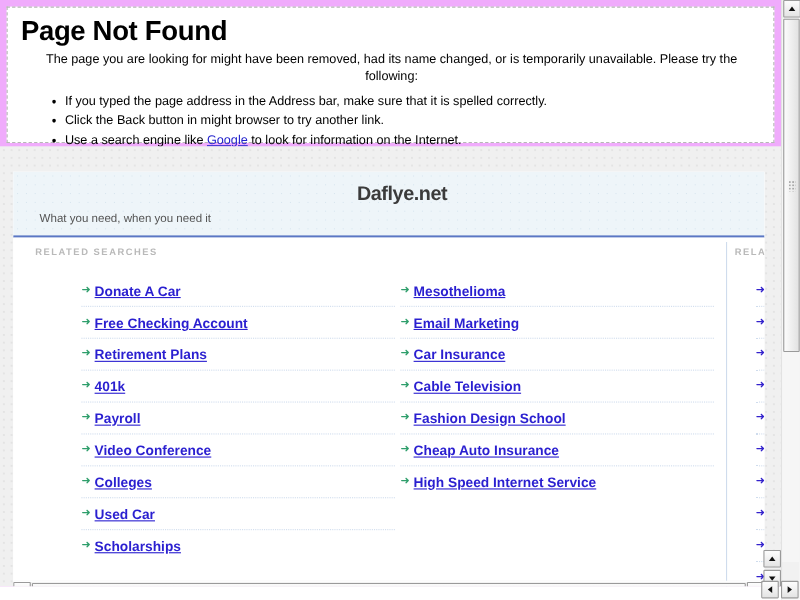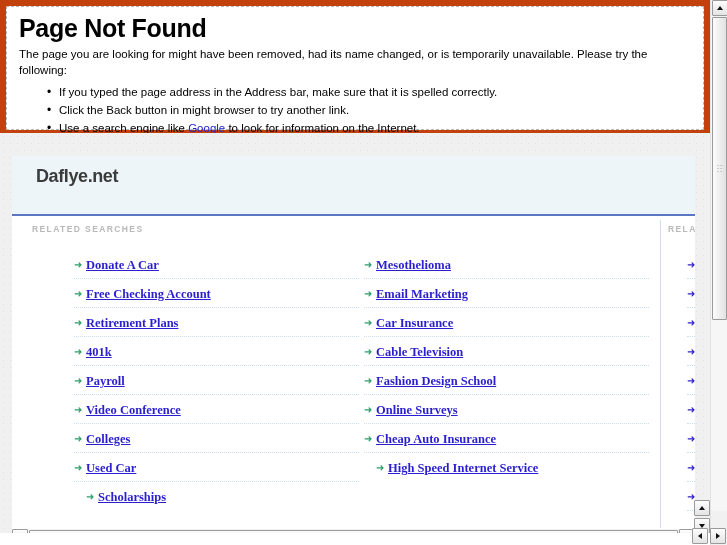--- a/index.html
+++ b/index.html
@@ -10,21 +10,21 @@
     font-family: "Liberation Sans", sans-serif;
     background: #ffffff;
   }
 
   
   #viewport {
     position: absolute;
     left: 0; top: 0;
     width: 710px; height: 533px;
     overflow: hidden;
-    background: #c2410c;
+    background: #f0abfc;
   }
 
   
   #error-box {
     position: absolute;
     left: 6px; top: 6px;
     width: 698px; height: 124px;
     border: 1px dashed #b6b6b6;
     background: #ffffff;
     padding: 6px 10px 0 10px;
@@ -35,20 +35,21 @@
     color: #000000;
     margin: 2px 0 6px 2px;
     letter-spacing: -0.3px;
     line-height: 1.05;
   }
   #error-desc {
     font-size: 11.5px;
     color: #000000;
     margin: 0 0 6px 2px;
     line-height: 1.35;
+    text-align: center;
   }
   #error-list {
     margin: 6px 0 0 0;
     padding-left: 30px;
     list-style: none;
   }
   #error-list li {
     font-size: 11.5px;
     color: #000000;
     line-height: 1.55;
@@ -101,20 +102,21 @@
     border-bottom: 2px solid #5b77c4;
     padding: 10px 0 0 24px;
   }
   #brand-name {
     font-size: 18px;
     font-weight: bold;
     color: #3b3b3b;
     letter-spacing: -0.4px;
     line-height: 1.2;
     margin: 0;
+    text-align: center;
   }
   #brand-tagline {
     font-size: 10.5px;
     color: #555555;
     margin-top: 5px;
     line-height: 1.2;
   }
 
   
   #parked-body {
@@ -144,39 +146,38 @@
   #col2 { left: 352px; width: 285px; }
   #col3 { left: 675px; width: 120px; }
 
   .link-row {
     position: relative;
     height: 29px;
     border-bottom: 1px dotted #cfdced;
     padding-top: 6px;
     white-space: nowrap;
   }
-  .link-row:last-child { border-bottom: none; margin-left: 12px; }
+  .link-row:last-child { border-bottom: none; }
   .arrow-icon {
     display: inline-block;
     width: 12px;
     color: #2e9e6b;
     font-size: 10px;
     line-height: 1;
     vertical-align: middle;
     position: relative;
     top: -1px;
   }
   .kw-link {
     color: #2a1fd0;
     font-size: 12.5px;
     font-weight: bold;
     text-decoration: underline;
     cursor: pointer;
     vertical-align: middle;
-    font-family: Liberation Serif, serif;
   }
   #col3 .arrow-icon { color: #3322cc; }
 
   
   #col-divider {
     position: absolute;
     left: 648px; top: 4px;
     width: 1px; height: 320px;
     background: #cfdced;
   }
@@ -291,20 +292,21 @@
       <li><span>Use a search engine like </span><span class="inline-link">Google</span><span> to look for information on the Internet.</span></li>
     </ul>
   </div>
 
   <div id="parked-frame">
 
     <div id="parked-card">
 
       <div id="brand">
         <div id="brand-name">Daflye.net</div>
+        <div id="brand-tagline">What you need, when you need it</div>
       </div>
 
       <div id="parked-body">
 
         <div class="col-header" id="col-header-main">RELATED SEARCHES</div>
         <div class="col-header" id="col-header-side">RELATED SEARCHES</div>
 
         <div id="col-divider"></div>
 
         <div class="link-col" id="col1">
@@ -318,21 +320,20 @@
           <div class="link-row"><span class="arrow-icon">➜</span><span class="kw-link">Used Car</span></div>
           <div class="link-row"><span class="arrow-icon">➜</span><span class="kw-link">Scholarships</span></div>
         </div>
 
         <div class="link-col" id="col2">
           <div class="link-row"><span class="arrow-icon">➜</span><span class="kw-link">Mesothelioma</span></div>
           <div class="link-row"><span class="arrow-icon">➜</span><span class="kw-link">Email Marketing</span></div>
           <div class="link-row"><span class="arrow-icon">➜</span><span class="kw-link">Car Insurance</span></div>
           <div class="link-row"><span class="arrow-icon">➜</span><span class="kw-link">Cable Television</span></div>
           <div class="link-row"><span class="arrow-icon">➜</span><span class="kw-link">Fashion Design School</span></div>
-          <div class="link-row"><span class="arrow-icon">➜</span><span class="kw-link">Online Surveys</span></div>
           <div class="link-row"><span class="arrow-icon">➜</span><span class="kw-link">Cheap Auto Insurance</span></div>
           <div class="link-row"><span class="arrow-icon">➜</span><span class="kw-link">High Speed Internet Service</span></div>
         </div>
 
         <div class="link-col" id="col3">
           <div class="link-row"><span class="arrow-icon">➜</span></div>
           <div class="link-row"><span class="arrow-icon">➜</span></div>
           <div class="link-row"><span class="arrow-icon">➜</span></div>
           <div class="link-row"><span class="arrow-icon">➜</span></div>
           <div class="link-row"><span class="arrow-icon">➜</span></div>

